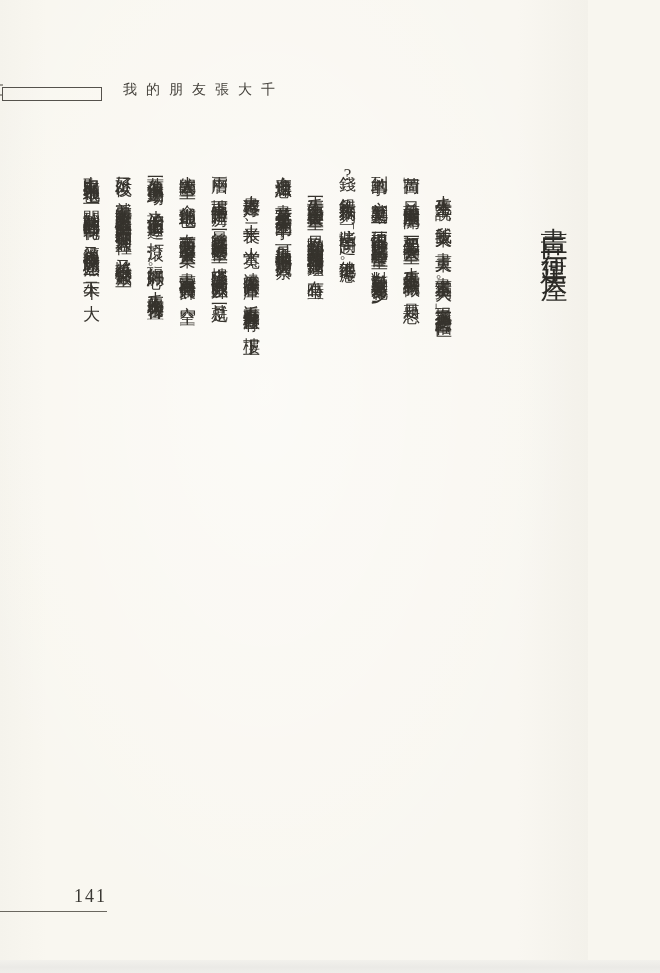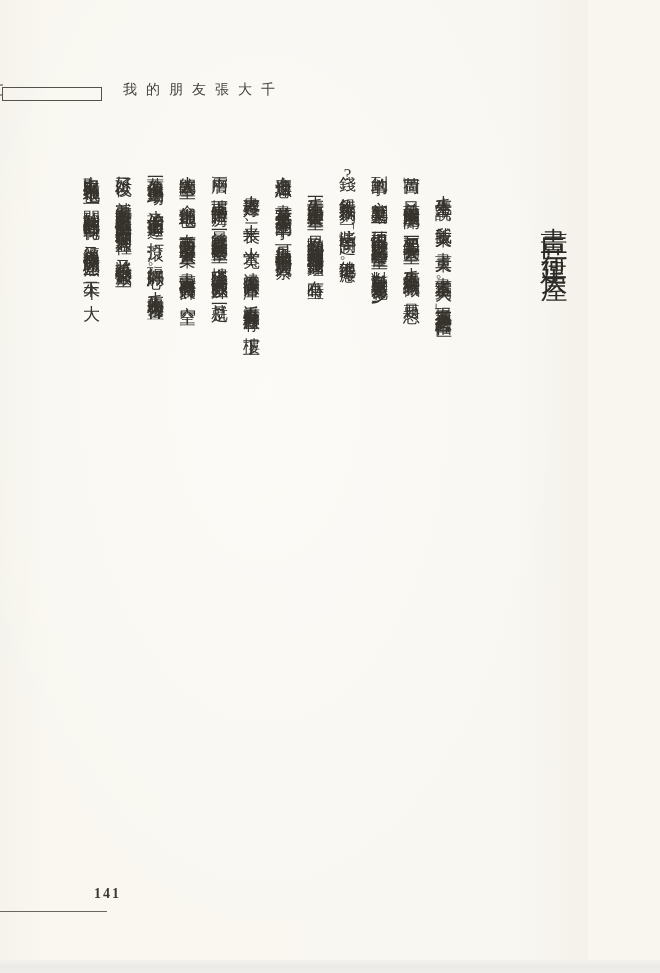--- a/index.html
+++ b/index.html
@@ -38,22 +38,22 @@
     writing-mode:vertical-rl;text-orientation:upright;
     font-size:17px;line-height:22px;letter-spacing:1.5px;
     color:#36332d;white-space:nowrap;
   }
   .col.indent{padding-top:19px;height:697px;}
   .c0{left:432px;} .c1{left:400px;} .c2{left:368px;} .c3{left:336px;}
   .c4{left:304px;} .c5{left:272px;} .c6{left:240px;} .c7{left:208px;}
   .c8{left:176px;} .c9{left:144px;} .c10{left:112px;} .c11{left:80px;}
   
   .page-number{
-    position:absolute;left:94px;top:886px;
-    font-size:14px;letter-spacing:2px;color:#3a3833;font-weight:bold;
+    position:absolute;left:74px;top:886px;
+    font-size:18px;letter-spacing:2px;color:#3a3833;
   }
   .footer-rule{
     position:absolute;left:0;top:911px;width:107px;height:0;
     border-top:1.4px solid #6a675f;
   }
   
   .bottom-band{
     position:absolute;left:0;top:960px;width:660px;height:13px;
     background:linear-gradient(180deg,#f2f1ec 0%,#ebeae6 55%,#efeeea 100%);
   }

